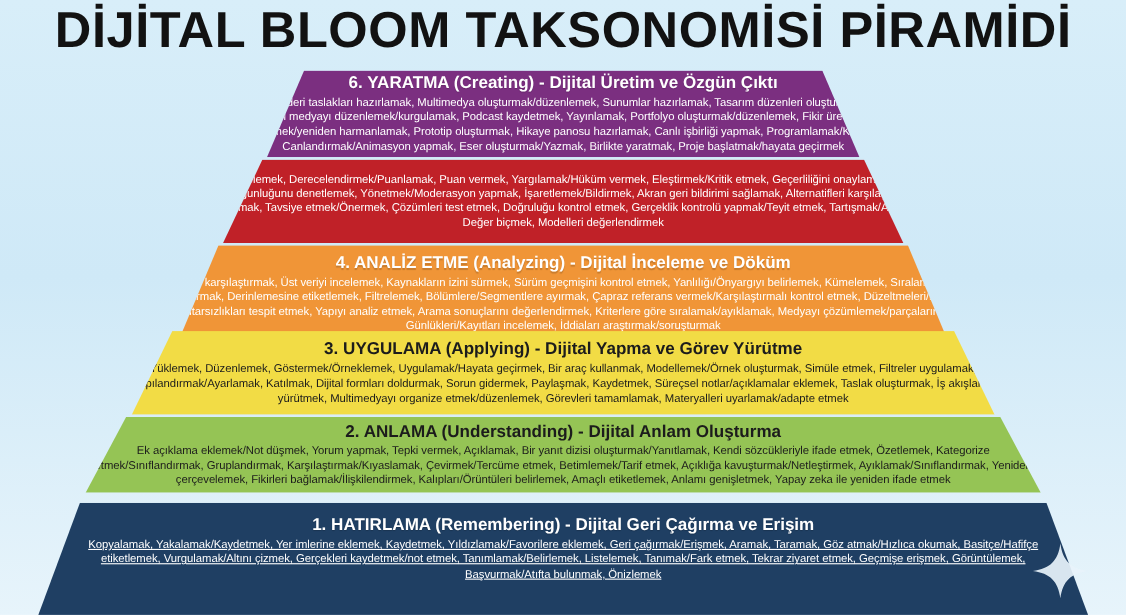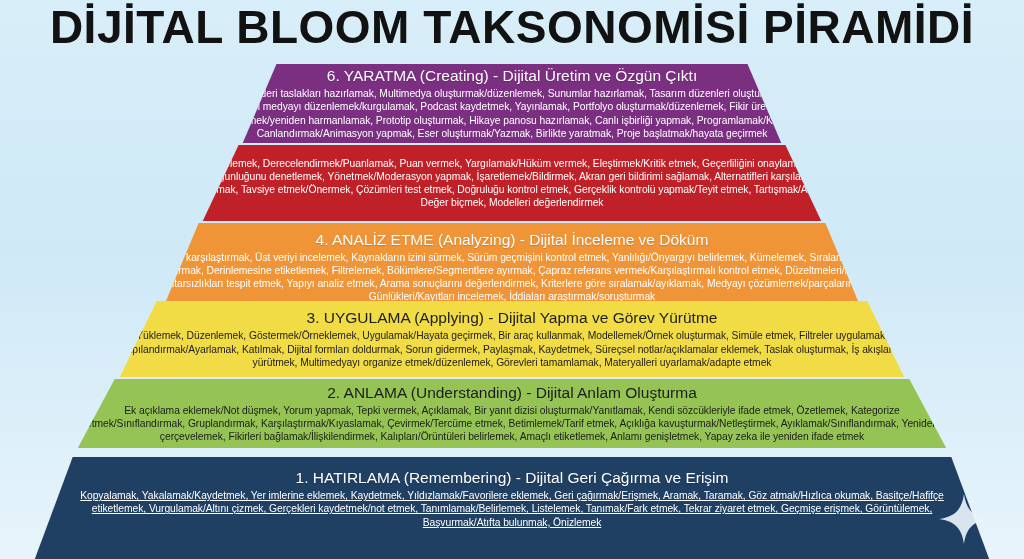--- a/index.html
+++ b/index.html
@@ -45,21 +45,21 @@
     padding: 5px 4px 5px 4px;
     color: #ffffff;
     text-align: center;
     display: flex;
     flex-direction: column;
     justify-content: center;
     align-items: center;
   }
   .tier-heading {
     font-size: 15.5px;
-    font-weight: normal;
+    font-weight: bold;
     line-height: 1.18;
     margin-bottom: 2px;
     text-shadow: 0 1px 1px rgba(0,0,0,0.18);
   }
   .tier-body {
     font-size: 10.3px;
     line-height: 1.28;
     font-weight: normal;
     padding: 0 8px;
     letter-spacing: -0.05px;

